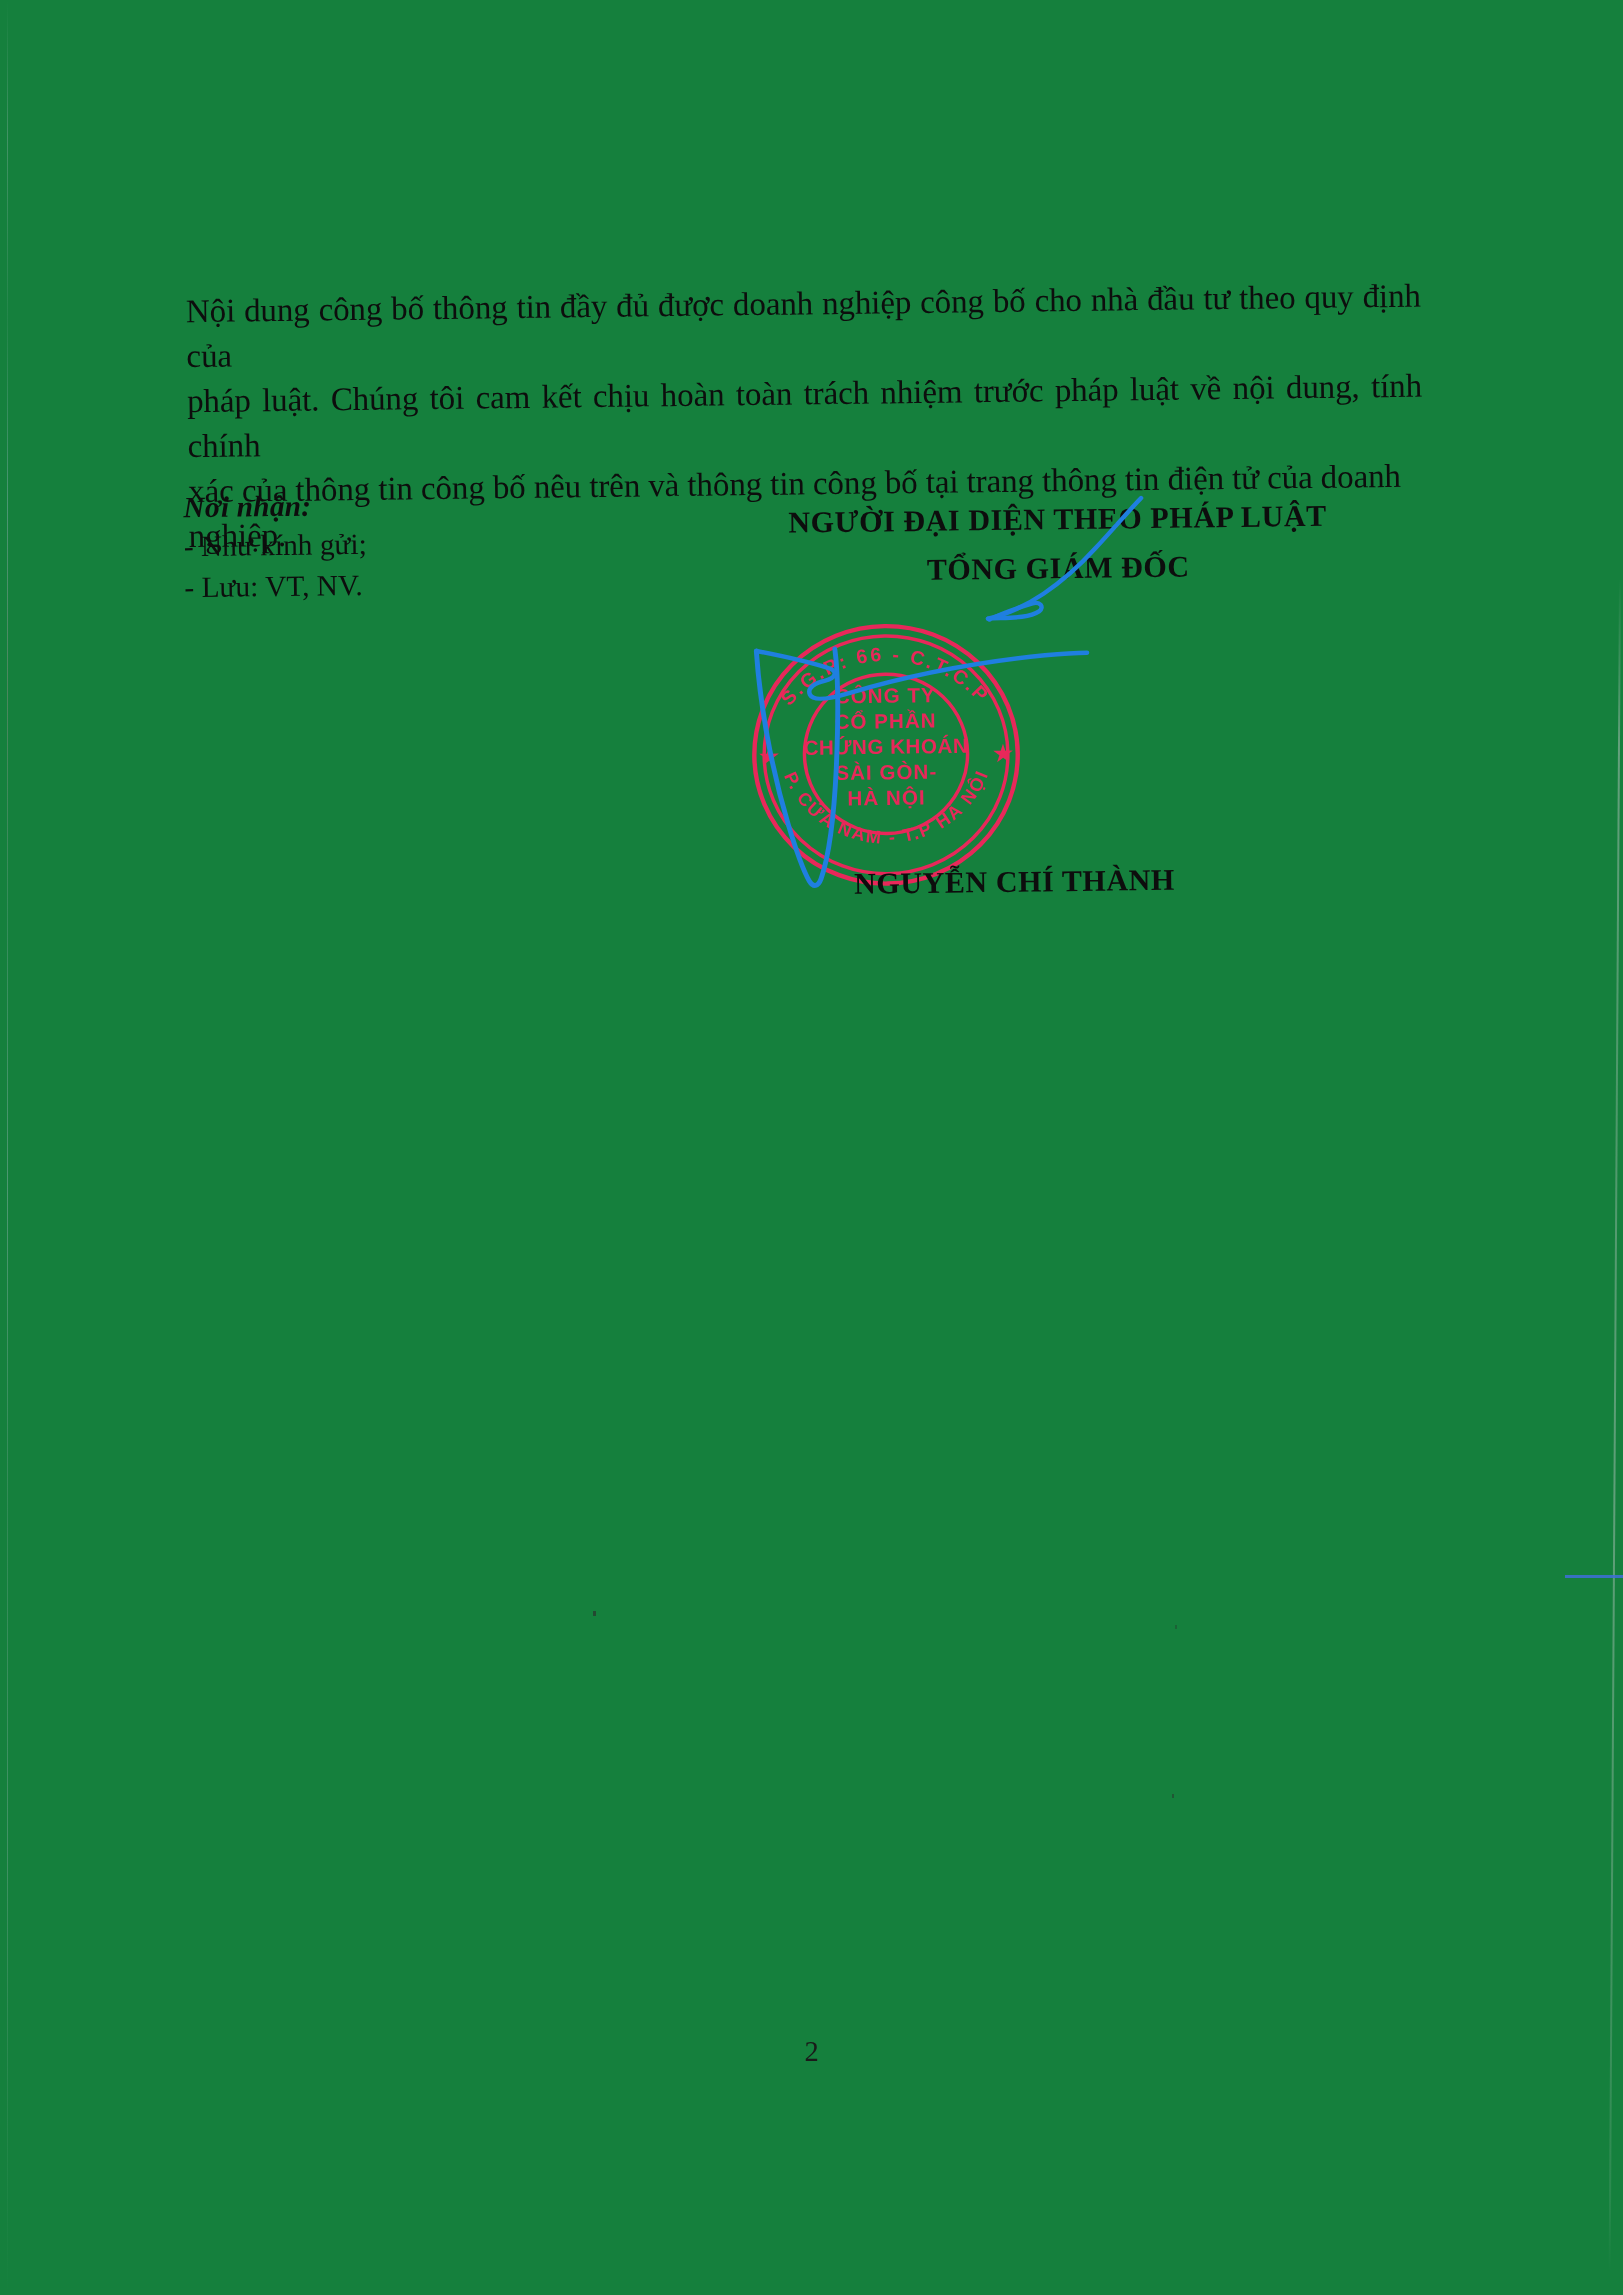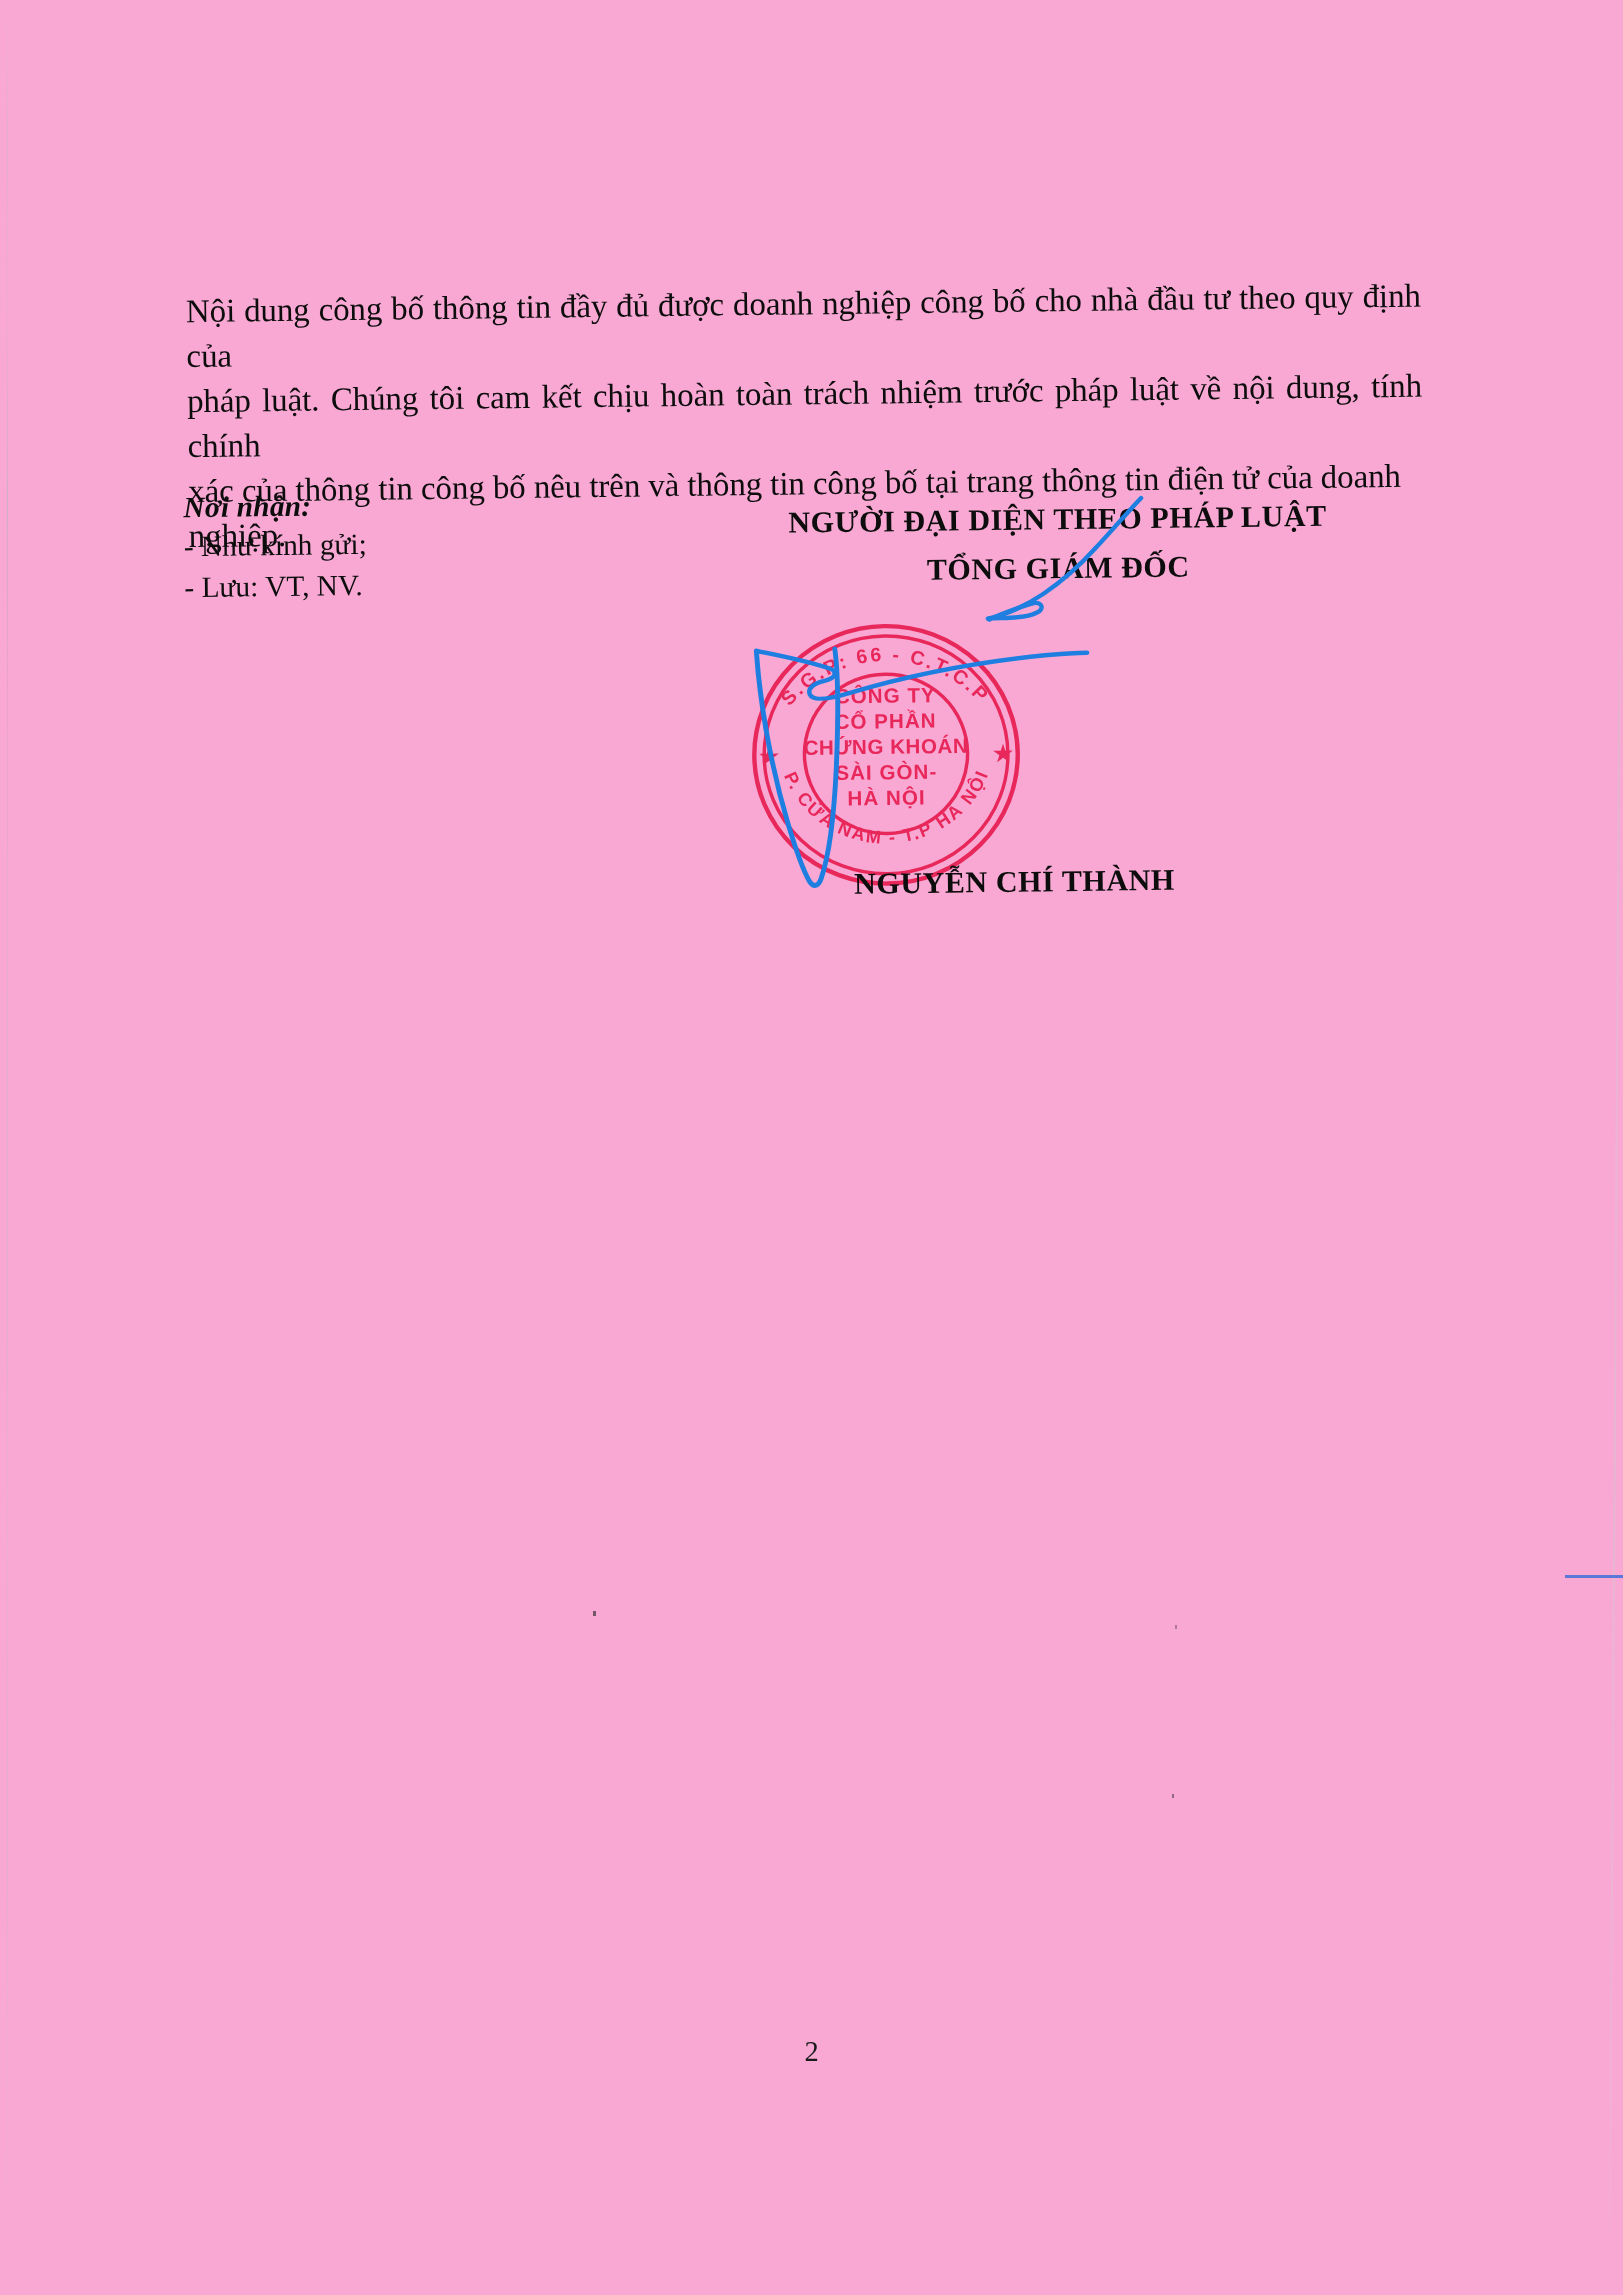--- a/index.html
+++ b/index.html
@@ -9,21 +9,21 @@
     background: #ffffff;
   }
   body {
     font-family: "Liberation Serif", "DejaVu Serif", serif;
   }
 
   #page {
     position: relative;
     width: 1623px;
     height: 2295px;
-    background: #f9a8d4;
+    background: #15803d;
     overflow: hidden;
   }
 
   
   .scan-edge-left {
     position: absolute;
     left: 6.9px;
     top: 0;
     width: 1.5px;
     height: 2295px;

